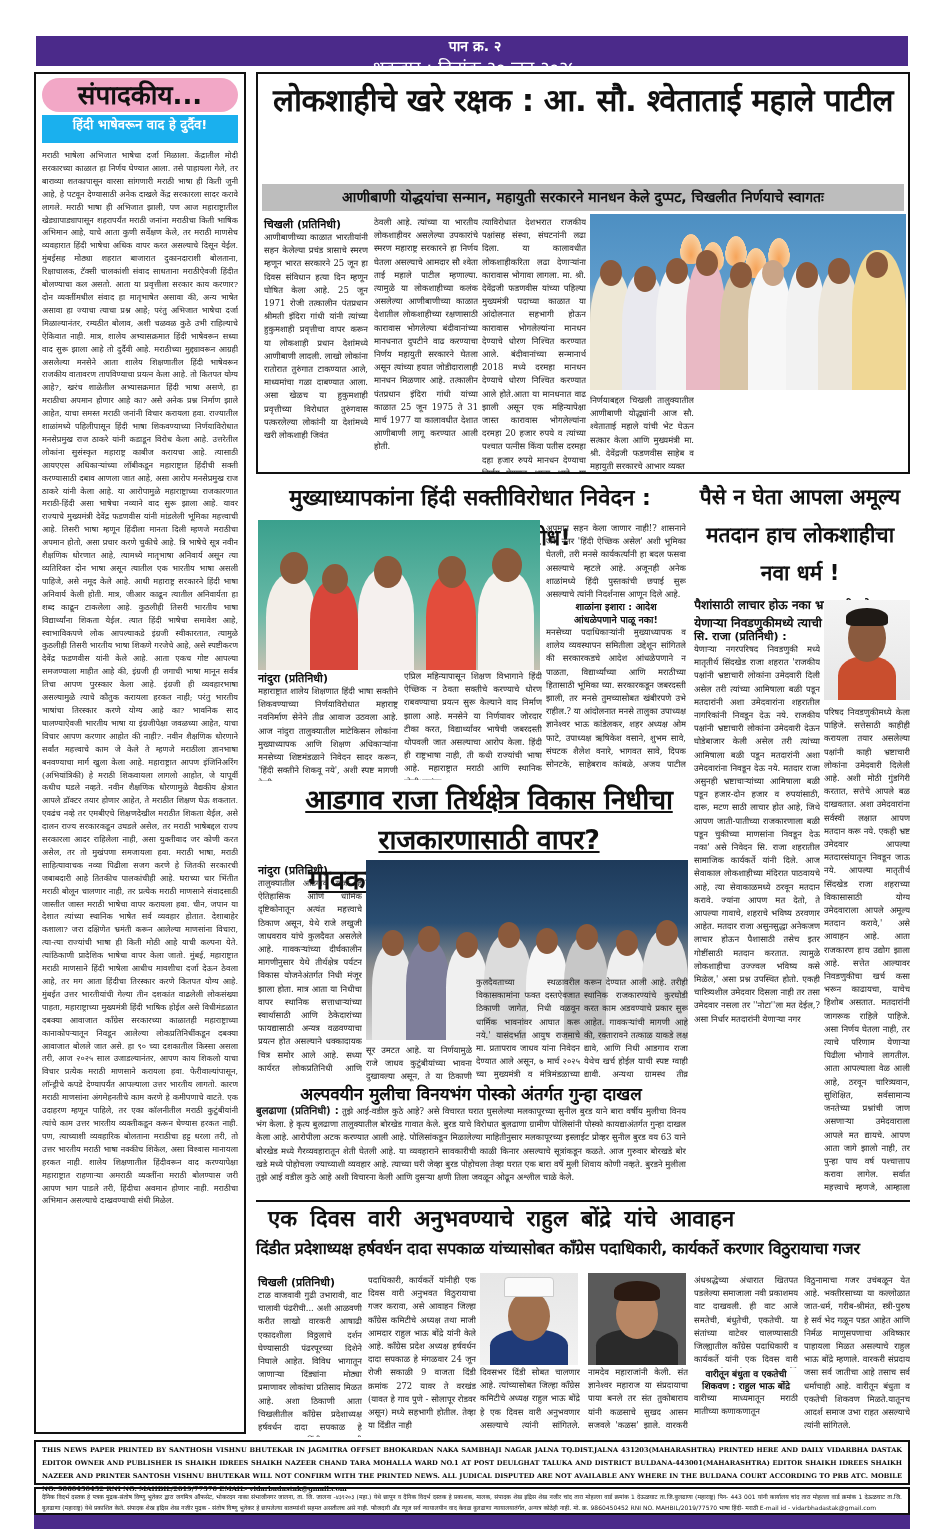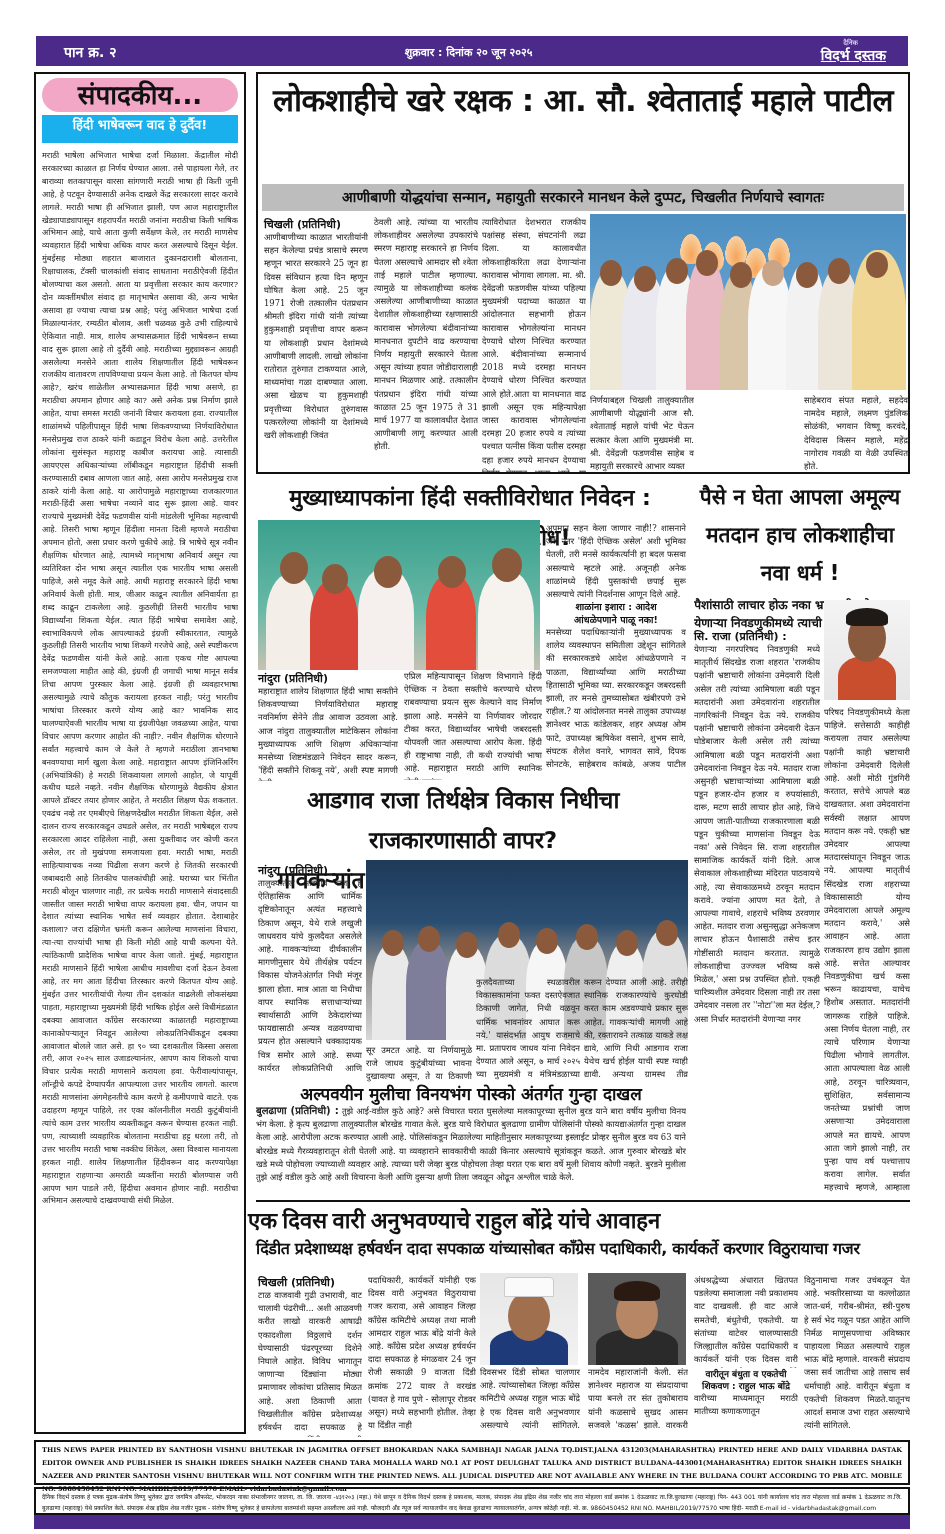--- a/index.html
+++ b/index.html
@@ -1,20 +1,20 @@
 <!DOCTYPE html>
 <html><head>
 <meta charset="utf-8">
 <style>
   * { box-sizing: border-box; margin: 0; padding: 0; }
   body { width: 945px; height: 1534px; background: #ffffff; font-family: "DejaVu Serif", serif; position: relative; overflow: hidden; color: #111; }
-  .abs { position: absolute; }
+  .abs { position: absolute; flex-direction: column; }
   .masthead { left: 36px; top: 36px; width: 872px; height: 30px; background: #4b2a8a; color: #fff; display: flex; align-items: center; justify-content: space-between; padding: 0 22px 0 28px; font-family: "DejaVu Sans", sans-serif; }
   .masthead .page { font-size: 14px; font-weight: bold; }
-  .masthead .date { font-size: 11px; font-weight: bold; }
+  .masthead .date { font-size: 18px; font-weight: normal; }
   .masthead .brand { text-align: right; line-height: 1; }
   .masthead .brand .small { font-size: 7px; display: block; margin-right: 28px; }
   .masthead .brand .big { font-size: 14px; font-weight: bold; text-decoration: underline; }
 
   .txt { font-size: 8.4px; line-height: 13.2px; text-align: justify; color: #222; overflow: hidden; font-family: "DejaVu Serif", serif; }
   .dateline { font-weight: bold; font-size: 11px; font-family: "DejaVu Sans", sans-serif; display: block; }
 
   
   .editorial { left: 34px; top: 72px; width: 212px; height: 1362px; border: 2px solid #111; padding: 4px 6px; }
   .ed-title { background: #f2a7c6; border-radius: 18px; height: 34px; font-size: 26px; font-weight: bold; text-align: center; line-height: 34px; font-family: "DejaVu Sans", sans-serif; }
@@ -37,29 +37,29 @@
   .mns-h { left: 256px; top: 478px; width: 428px; font-size: 22px; font-weight: bold; text-align: center; font-family: "DejaVu Sans", sans-serif; line-height: 40px; }
   .mns-photo { left: 258px; top: 520px; width: 282px; height: 150px; background: linear-gradient(180deg,#3aa08d 0%,#68b9a6 60%,#c7c1b2 100%); }
 
   
   .vote { left: 690px; top: 478px; width: 220px; }
   .vote-h { font-size: 21px; font-weight: bold; text-align: center; line-height: 38px; font-family: "DejaVu Sans", sans-serif; }
   .vote-sub { font-size: 12px; font-weight: bold; text-align: center; line-height: 18px; margin-top: 4px; font-family: "DejaVu Sans", sans-serif; }
   .vote-photo { left: 824px; top: 600px; width: 86px; height: 100px; background: linear-gradient(180deg,#f4f4f4 0%,#e6e6e6 100%); }
 
   
-  .adg-h { left: 248px; top: 780px; width: 430px; font-size: 23px; font-weight: bold; text-align: center; line-height: 40px; font-family: "DejaVu Sans", sans-serif; letter-spacing: -0.3px; }
+  .adg-h { left: 274px; top: 780px; width: 430px; font-size: 27px; font-weight: bold; text-align: center; line-height: 40px; font-family: "DejaVu Sans", sans-serif; letter-spacing: -0.3px; text-decoration: underline; }
   .adg-photo { left: 366px; top: 860px; width: 322px; height: 180px; background: linear-gradient(180deg,#1e3a5a 0%,#2a4e72 35%,#8f8f8f 60%,#d8d8d8 100%); }
 
   
   .pocso-h { left: 256px; top: 1082px; width: 430px; font-size: 17px; font-weight: bold; text-align: center; font-family: "DejaVu Sans", sans-serif; }
   .pocso-body { left: 256px; top: 1104px; width: 430px; height: 92px; }
 
   
-  .rb-h1 { left: 248px; top: 1206px; width: 654px; font-size: 22px; font-weight: bold; font-family: Liberation Serif, serif; line-height: 30px; }
+  .rb-h1 { left: 268px; top: 1206px; width: 654px; font-size: 22px; font-weight: bold; font-family: Liberation Mono, monospace; line-height: 30px; }
   .rb-h2 { left: 256px; top: 1236px; width: 654px; font-size: 16px; font-weight: bold; font-family: "DejaVu Sans", sans-serif; line-height: 26px; letter-spacing: -0.3px; }
   .rb-photo1 { left: 480px; top: 1273px; width: 98px; height: 92px; background: linear-gradient(180deg,#e6e6e6 0%,#f2f2f2 100%); }
   .rule { background: #111; }
 
   .footer1 { left: 34px; top: 1440px; width: 876px; height: 45px; border: 2px solid #111; font-size: 6.6px; line-height: 13px; padding: 2px 6px; text-align: justify; font-family: "DejaVu Serif", serif; font-weight: bold; }
   .footer2 { left: 34px; top: 1487px; width: 876px; height: 28px; border: 2px solid #111; font-size: 6px; line-height: 11px; padding: 2px 6px; text-align: justify; font-family: "DejaVu Sans", sans-serif; overflow: hidden; }
   .footer-bar { left: 34px; top: 1515px; width: 876px; height: 14px; background: #4b2a8a; }
 </style>
 </head>
 <body>
@@ -118,23 +118,20 @@
     <div class="head" style="left:140px;top:48px;"></div>
     <div class="head" style="left:172px;top:46px;background:#c9a487;"></div>
     <div class="head" style="left:206px;top:48px;"></div>
     <div class="head" style="left:238px;top:44px;"></div>
     <div class="head" style="left:276px;top:38px;"></div>
   </div>
 
   <div class="lead-caption-col" style="left:332px;">
     <div class="txt" style="height:78px;">निर्णयाबद्दल चिखली तालुक्यातील आणीबाणी योद्ध्यांनी आज सौ. श्वेताताई महाले यांची भेट घेऊन सत्कार केला आणि मुख्यमंत्री मा. श्री. देवेंद्रजी फडणवीस साहेब व महायुती सरकारचे आभार व्यक्त</div>
   </div>
-  <div class="lead-caption-col" style="left:546px;">
-    <div class="txt" style="height:78px;">साहेबराव संपत महाले, सहदेव नामदेव महाले, लक्ष्मण पुंडलिक सोळंकी, भगवान विष्णू करवंदे, देविदास किसन महाले, महेंद्र नागोराव गवळी या वेळी उपस्थित होते.</div>
-  </div>
 </div>
 
 <div class="abs mns-h">मुख्याध्यापकांना हिंदी सक्तीविरोधात निवेदन : मनसेचा आक्रमक विरोध!</div>
 <div class="abs photo mns-photo">
   <div class="person" style="left:8px;width:50px;height:96px;background:#f3eee8;"></div>
   <div class="person" style="left:52px;width:48px;height:90px;background:#d8463a;"></div>
   <div class="person" style="left:100px;width:56px;height:102px;background:#f5f0ee;"></div>
   <div class="person" style="left:168px;width:50px;height:96px;background:#e34d3c;"></div>
   <div class="person" style="left:220px;width:56px;height:100px;background:#f6f3ef;"></div>
   <div class="head" style="left:22px;top:32px;width:28px;height:32px;"></div>

